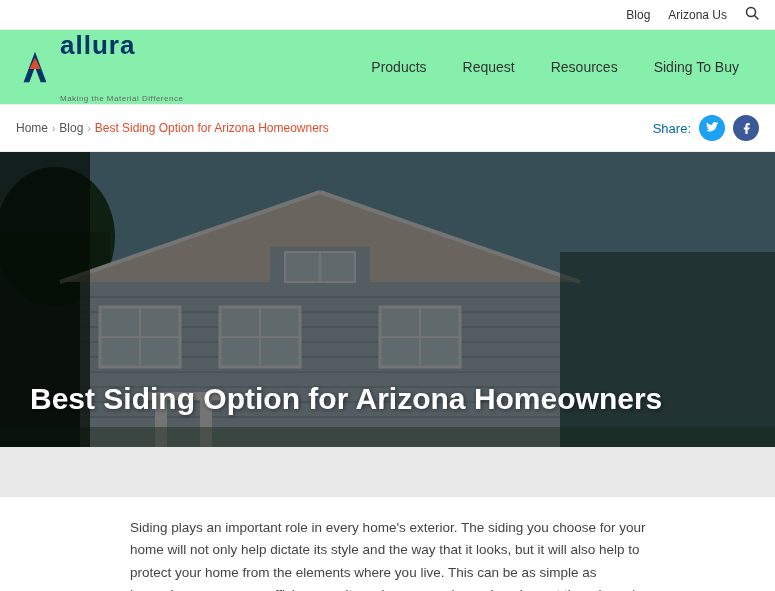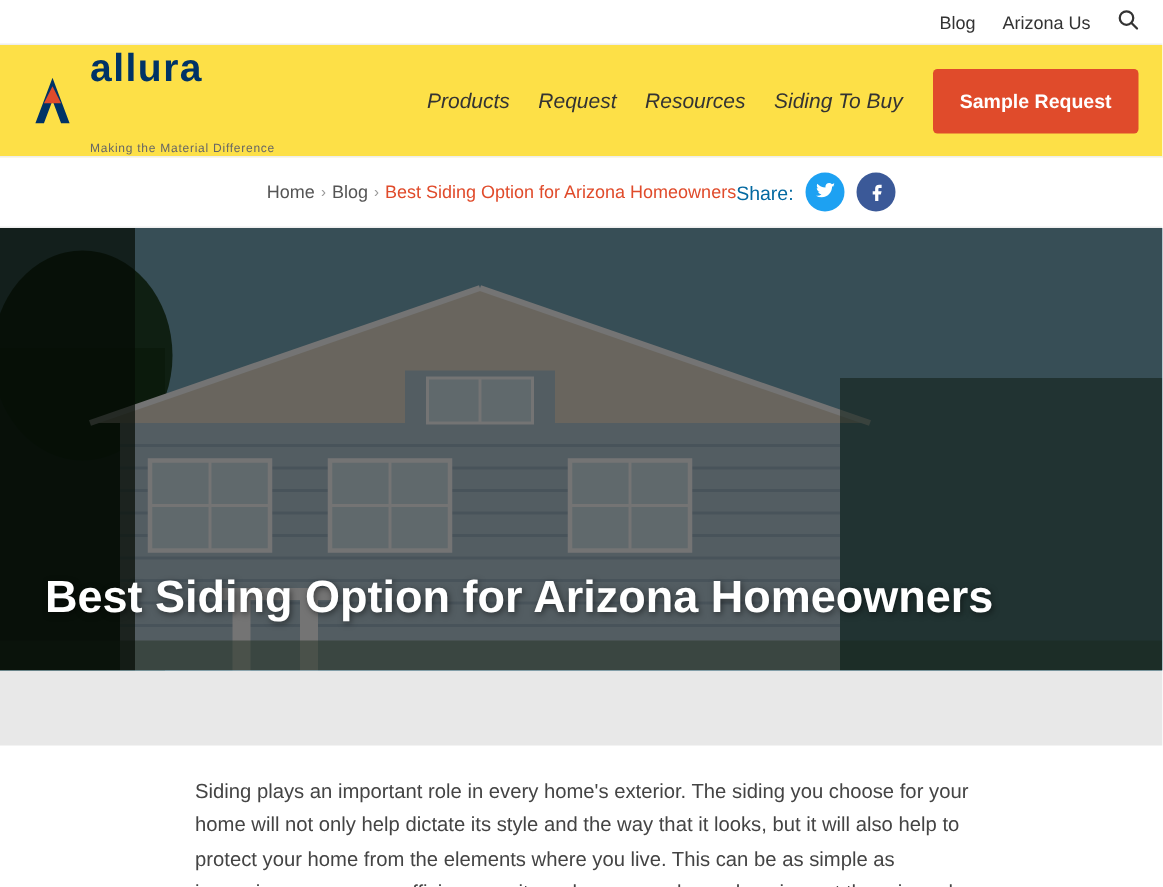--- a/index.html
+++ b/index.html
@@ -24,23 +24,22 @@
       background: none;
       border: none;
       cursor: pointer;
       font-size: 14px;
       color: #333;
     }
 
     
     .main-nav {
       display: flex;
-      align-items: center;
       padding: 0 16px;
-      background: #fde047;
+      background: #86efac;
       border-bottom: 1px solid #eee;
       height: 75px;
     }
     .logo-area {
       display: flex;
       align-items: center;
       margin-right: auto;
     }
     .logo-icon {
       width: 38px;
@@ -60,23 +59,22 @@
     }
     .logo-tagline {
       font-size: 8px;
       color: #666;
       letter-spacing: 0.5px;
       margin-top: 37px;
     }
     .nav-links {
       display: flex;
       align-items: center;
-      gap: 19px;
+      gap: 36px;
       margin-right: 20px;
-      font-style: italic;
     }
     .nav-links a {
       font-size: 14px;
       color: #333;
       text-decoration: none;
       font-weight: 500;
     }
     .sample-request-btn {
       background: #e04b2b;
       color: #fff;
@@ -86,21 +84,21 @@
       font-weight: bold;
       cursor: pointer;
       border-radius: 3px;
       white-space: nowrap;
     }
 
     
     .breadcrumb-bar {
       display: flex;
       align-items: center;
-      justify-content: center;
+      justify-content: space-between;
       padding: 10px 16px;
       background: #fff;
       border-bottom: 1px solid #eee;
     }
     .breadcrumb {
       display: flex;
       align-items: center;
       gap: 4px;
       font-size: 12px;
       color: #555;
@@ -219,21 +217,20 @@
       <span class="logo-name">allura</span>
       <span class="logo-tagline">Making the Material Difference</span>
     </div>
   </div>
   <div class="nav-links">
     <a href="#">Products</a>
     <a href="#">Request</a>
     <a href="#">Resources</a>
     <a href="#">Siding To Buy</a>
   </div>
-  <button class="sample-request-btn">Sample Request</button>
 </nav>
 
 <div class="breadcrumb-bar">
   <nav class="breadcrumb">
     <a href="#">Home</a>
     <span class="chevron">›</span>
     <a href="#">Blog</a>
     <span class="chevron">›</span>
     <span class="current">Best Siding Option for Arizona Homeowners</span>
   </nav>

